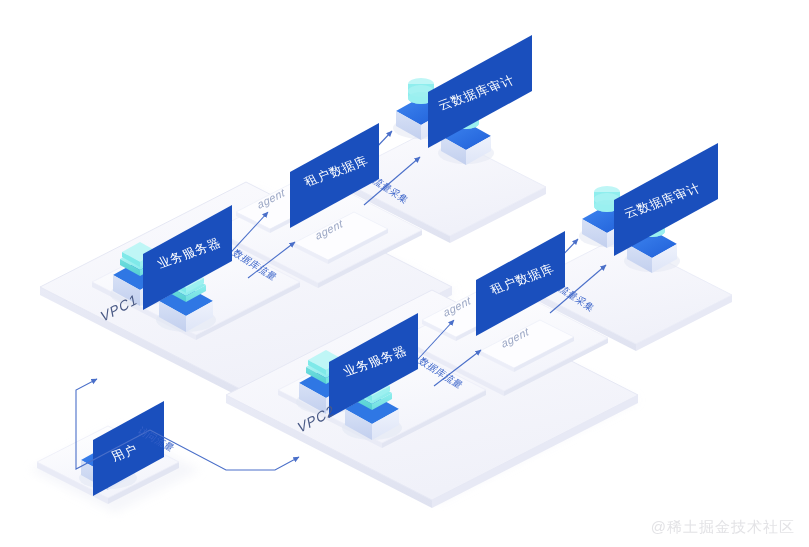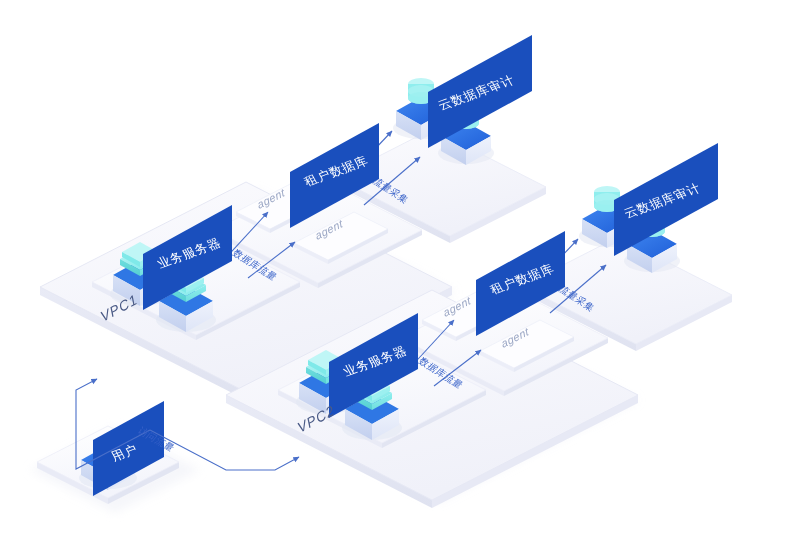--- a/index.html
+++ b/index.html
@@ -343,13 +343,14 @@
       </g>
     </g>
 
     <g>
       <path d="M150,430 L76,469 L76,390 L97,379" stroke="#4a6fc9" stroke-width="1.1" fill="none" marker-end="url(#ah)"></path>
       <path d="M150,430 L226,470 L275,470 L299,457" stroke="#4a6fc9" stroke-width="1.1" fill="none" marker-end="url(#ah)"></path>
       <text class="flowtext" transform="translate(137,432) rotate(30) skewX(-10)">访问流量</text>
     </g>
   </svg>
 
+  <div class="watermark">@稀土掘金技术社区</div>
 </div>
 
 </body></html>

